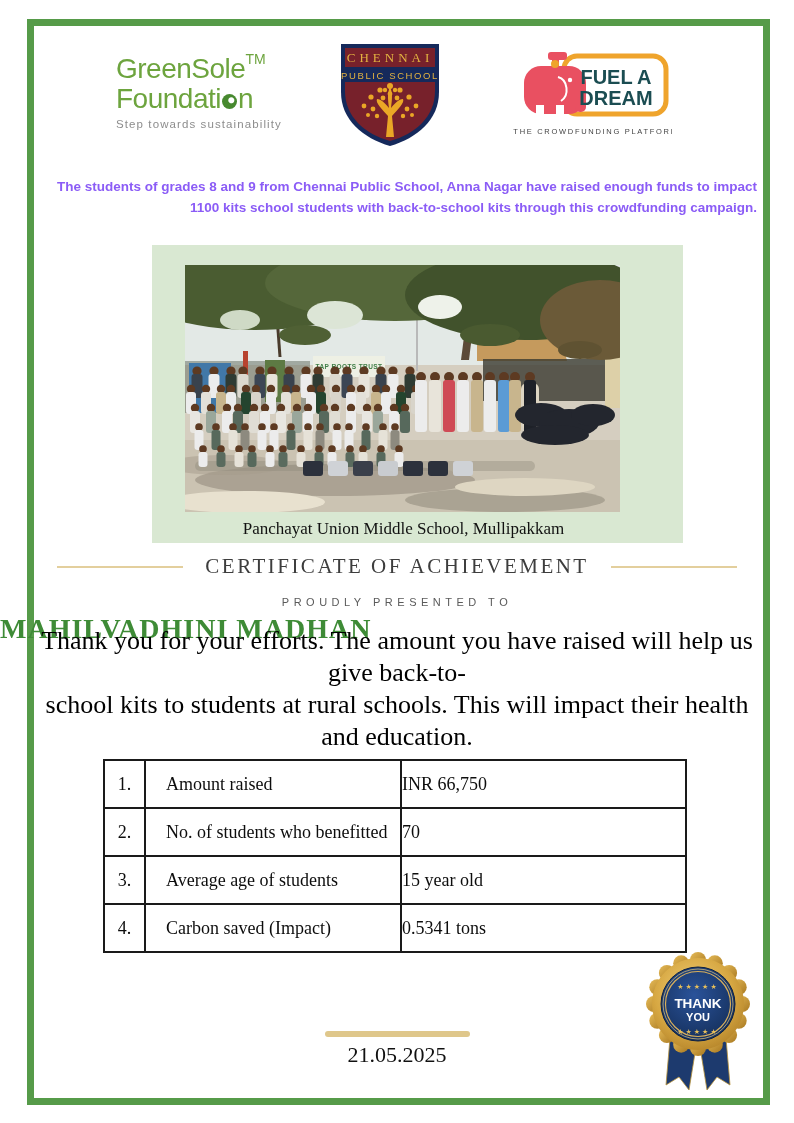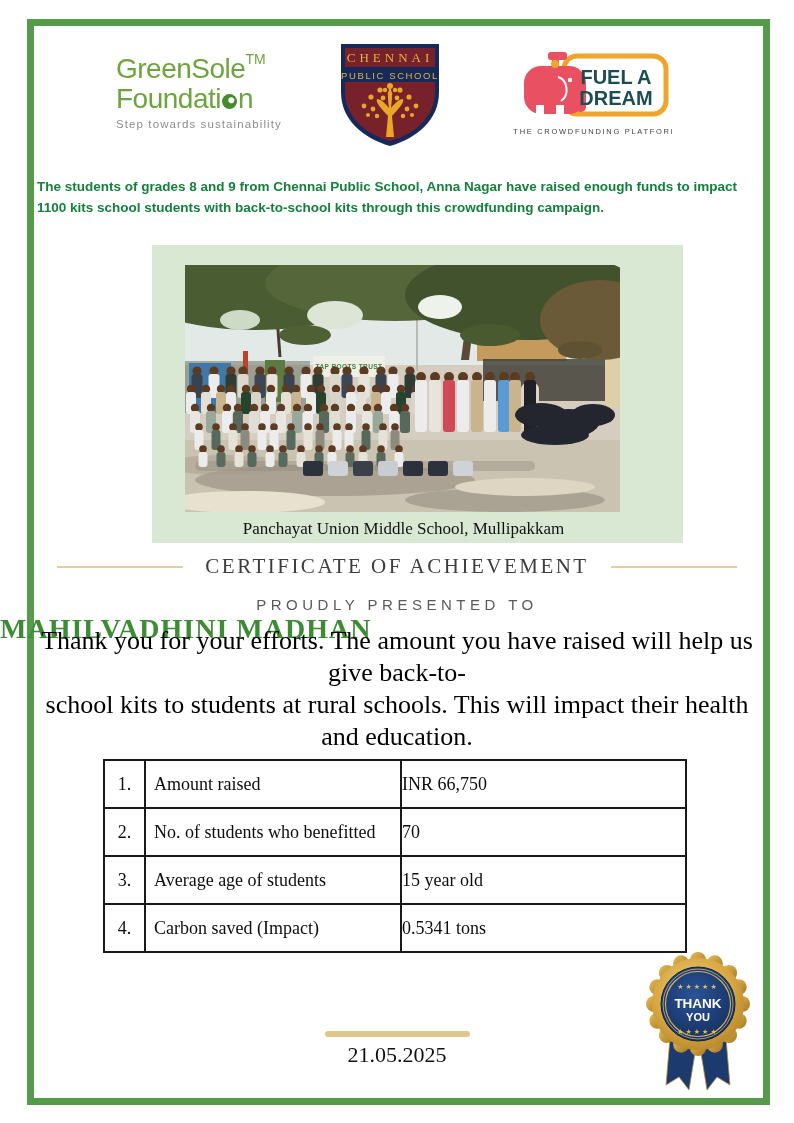--- a/index.html
+++ b/index.html
@@ -17,49 +17,49 @@
   .gs-line2{font-size:28px;letter-spacing:-.5px;margin-top:2px;}
   .gs-globe{display:inline-block;width:15px;height:15px;border-radius:50%;
         background:radial-gradient(circle at 62% 42%, #ffffff 0 2.5px, #47892f 3.5px);
         vertical-align:-1px;margin:0 1px;}
   .gs-tagline{font-size:11.5px;color:#8d8d8d;letter-spacing:1.1px;margin-top:6px;}
 
   .crest{position:absolute;left:333px;top:40px;}
   .fuel{position:absolute;left:512px;top:50px;}
 
   
-  .statement{position:absolute;left:37px;top:176px;width:720px;text-align:left;
+  .statement{position:absolute;left:37px;top:176px;width:720px;text-align:right;
         font-family:"Liberation Sans",sans-serif;font-weight:bold;font-size:13.5px;
-        line-height:21px;color:#15803d;}
+        line-height:21px;color:#8b5cf6;}
 
   
   .photo-panel{position:absolute;left:152px;top:245px;width:531px;height:298px;background:#d9e8d2;}
   .photo-frame{position:absolute;left:33px;top:20px;width:435px;height:247px;background:#cfc8b8;}
   .photo-caption{position:absolute;left:0;top:274px;width:503px;text-align:center;
         font-size:17px;color:#111111;}
 
   
   .heading-row{position:absolute;left:0;top:554px;width:794px;display:flex;
         align-items:center;justify-content:center;gap:22px;}
   .heading-line{width:126px;height:2px;background:#e3cf9d;}
   .heading-text{font-size:21px;letter-spacing:2.5px;color:#3d3d3d;white-space:nowrap;}
   .presented{position:absolute;left:0;top:596px;width:794px;text-align:center;
-        font-family:"Liberation Sans",sans-serif;font-size:15px;letter-spacing:4.5px;color:#5a5a5a;}
+        font-family:"Liberation Sans",sans-serif;font-size:11px;letter-spacing:4.5px;color:#5a5a5a;}
   .recipient{position:absolute;left:0;top:613px;width:794px;text-align:left;
         font-size:28px;font-weight:bold;letter-spacing:1px;color:#3e8b36;}
   .message{position:absolute;left:32px;top:625px;width:730px;text-align:center;
         font-size:26px;line-height:32px;color:#000000;}
 
   
   .impact-table{position:absolute;left:103px;top:759px;width:584px;height:194px;
         display:grid;grid-template-columns:39px 254px 1fr;grid-auto-rows:1fr;
         gap:2px;background:#1a1a1a;border:2px solid #1a1a1a;box-sizing:border-box;}
   .cell{background:#ffffff;display:flex;align-items:center;font-size:18px;color:#0d0d0d;}
   .cell.num{justify-content:center;}
-  .cell.label{padding-left:8px;}
+  .cell.label{padding-left:20px;}
   .cell.value{padding-left:0;}
 
   
   .date-line{position:absolute;left:325px;top:1031px;width:145px;height:6px;
         background:#dfc78b;border-radius:3px;}
   .date-text{position:absolute;left:0;top:1042px;width:794px;text-align:center;
         font-size:22px;color:#111111;}
   .badge{position:absolute;left:642px;top:950px;z-index:3;}
 </style>
 </head>

